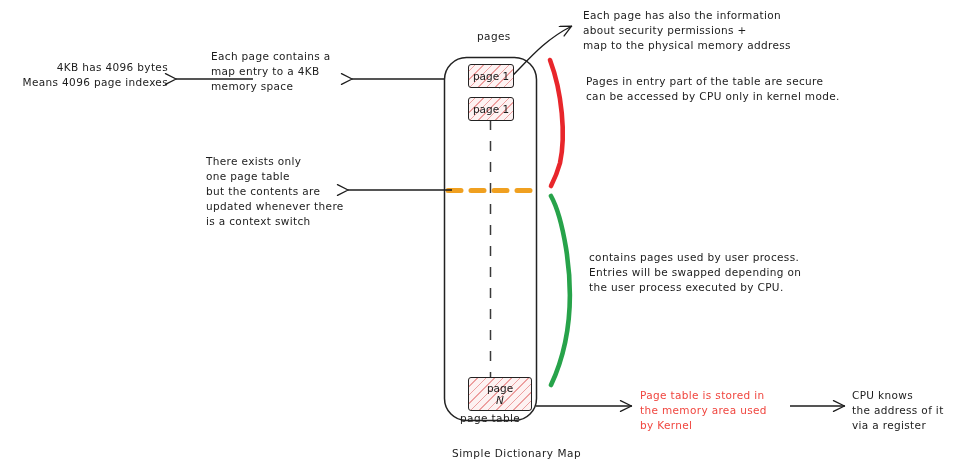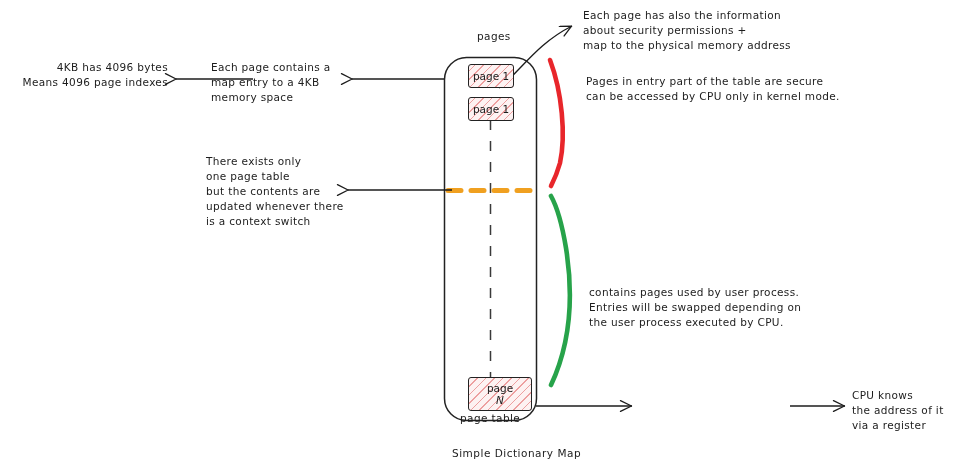--- a/index.html
+++ b/index.html
@@ -141,35 +141,38 @@
   <div class="caption" style="left:416px; top:447px;">Simple Dictionary Map</div>
 
   <div class="note" style="left:583px; top:8px; width:330px;">Each page has also the information
 about security permissions +
 map to the physical memory address</div>
 
   <div class="note" style="left:586px; top:74px; width:340px;">Pages in entry part of the table are secure
 can be accessed by CPU only in kernel mode.</div>
 
 
-  <div class="note" style="left:589px; top:250px; width:330px;margin-top:35px;">contains pages used by user process.
+  <div class="note" style="left:589px; top:250px; width:330px;">contains pages used by user process.
 Entries will be swapped depending on
 the user process executed by CPU.</div>
 
   <div class="note right" style="left:0px; top:60px; width:168px;">4KB has 4096 bytes
 Means 4096 page indexes</div>
 
-  <div class="note" style="left:211px; top:60px; width:140px;">Each page contains a
+  <div class="note" style="left:211px; top:49px; width:140px;">Each page contains a
 map entry to a 4KB
 memory space</div>
 
   <div class="note" style="left:206px; top:154px; width:150px;">There exists only
 one page table
 but the contents are
 updated whenever there
 is a context switch</div>
 
+  <div class="note red-note" style="left:640px; top:388px; width:150px;">Page table is stored in
+the memory area used
+by Kernel</div>
 
   <div class="note" style="left:852px; top:388px; width:130px;">CPU  knows
 the address of it
 via a register</div>
 
 </div>
 
 </body></html>

